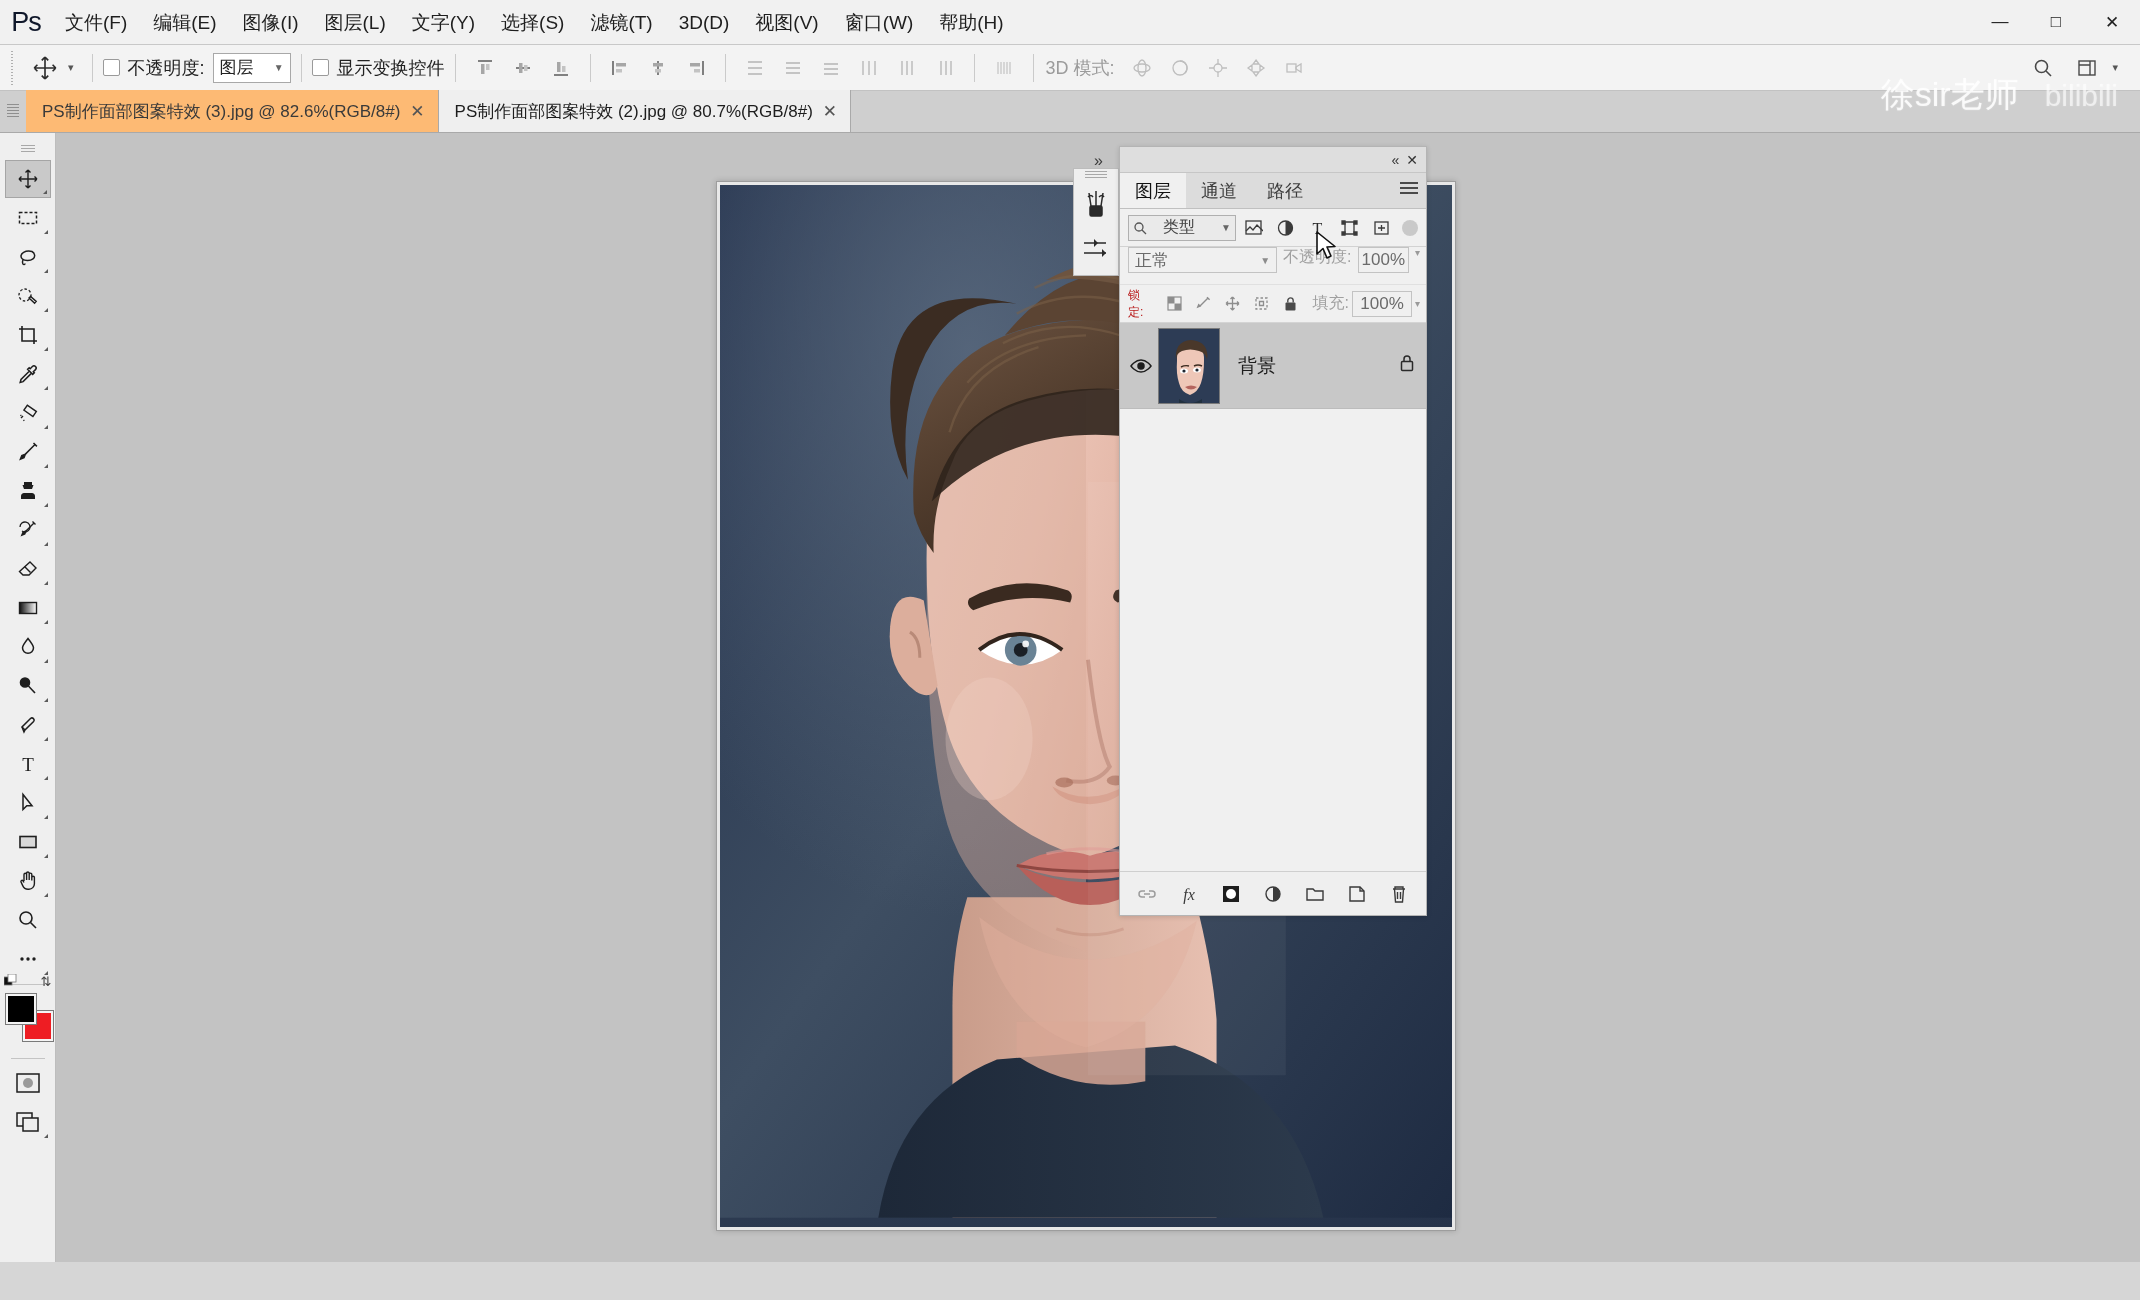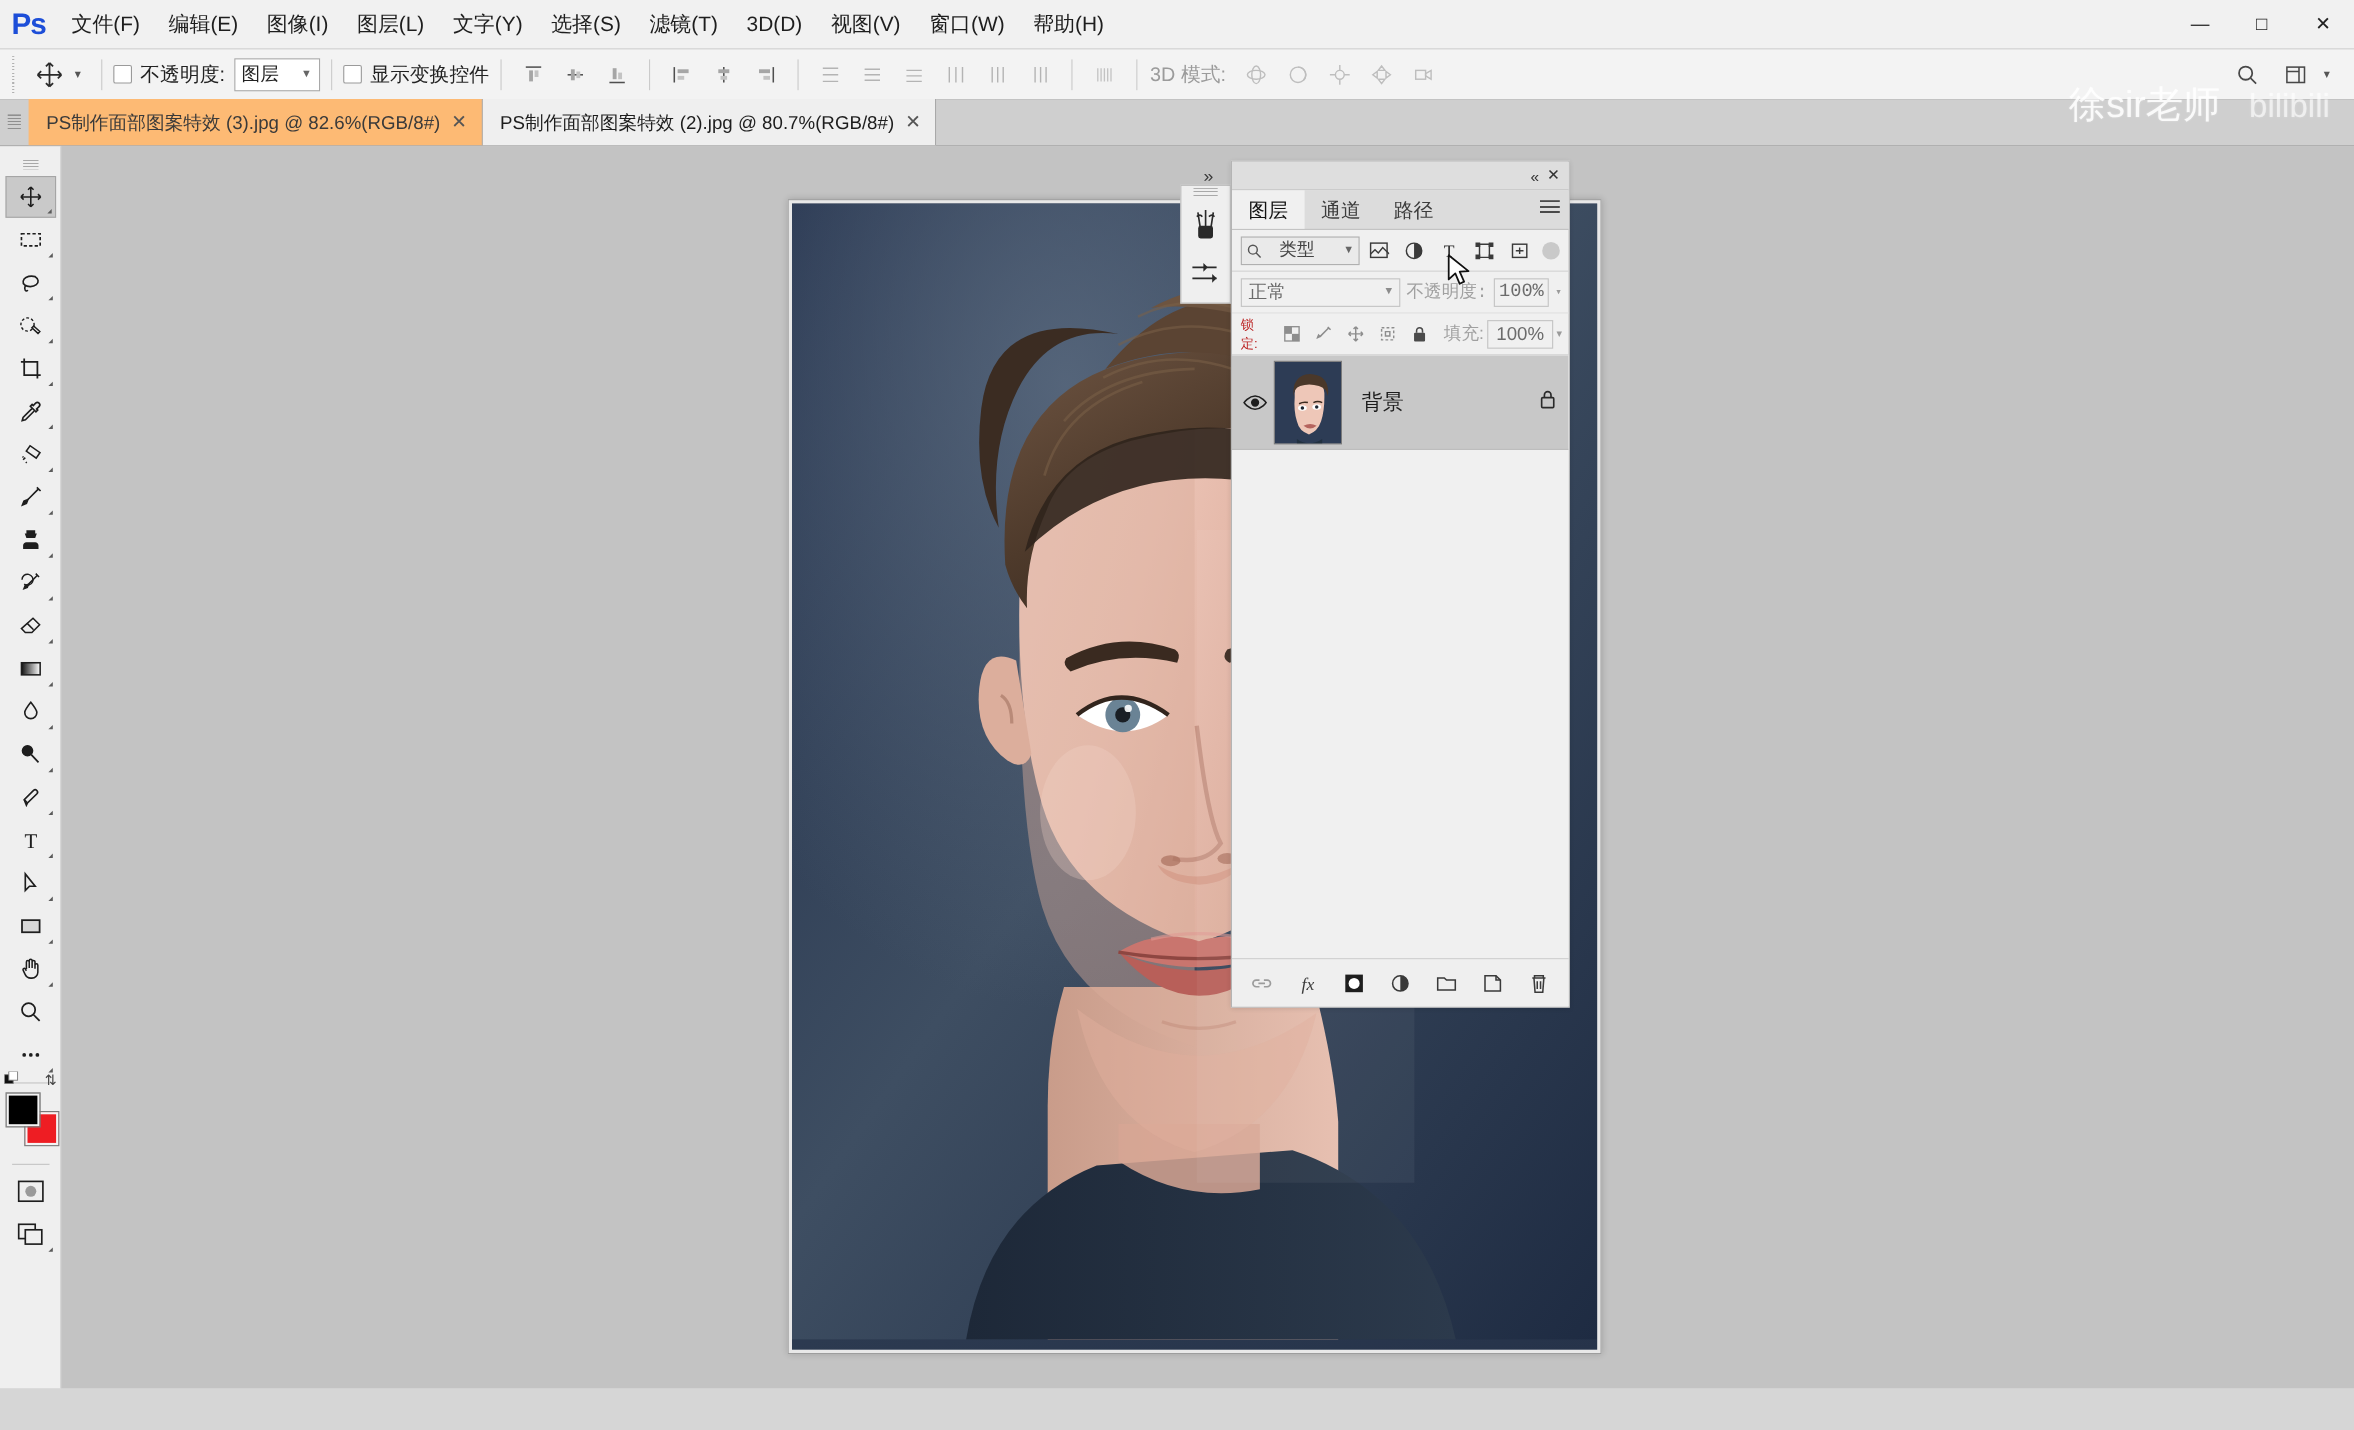--- a/index.html
+++ b/index.html
@@ -13,22 +13,22 @@
 
   
   .menubar {
     position: absolute; top: 0; left: 0; width: 2140px; height: 45px;
     background: #f1f1f1;
     border-bottom: 1px solid #c8c8c8;
     display: flex; align-items: center;
   }
   .ps-logo {
     width: 52px; height: 45px; display: flex; align-items: center;
-    justify-content: center; font-size: 27px; font-weight: bold;
-    color: #1d4ed8; letter-spacing: -1px;
+    justify-content: center; font-size: 27px; font-weight: normal;
+    color: #0f172a; letter-spacing: -1px;
   }
   .menu-items { display: flex; align-items: center; height: 45px; }
   .menu-item {
     padding: 0 13px; height: 45px; line-height: 45px;
     font-size: 19px; color: #1e1e1e; cursor: default; white-space: nowrap;
   }
   .win-controls {
     margin-left: auto; display: flex; height: 45px; align-items: stretch;
   }
   .win-btn {
@@ -219,22 +219,22 @@
   }
   .filter-select .cv { margin-left: auto; font-size: 10px; color: #666; }
   .filter-icon {
     width: 30px; height: 28px; display: flex; align-items: center; justify-content: center;
   }
   .filter-toggle {
     width: 16px; height: 16px; border-radius: 50%; background: #c9c9c9;
     margin-left: auto; margin-right: 2px;
   }
   .lp-blend {
-    height: 38px; display: flex; align-items: center; padding: 0 6px 0 8px;
-    border-bottom: 1px solid #e0e0e0; gap: 6px; font-family: Liberation Mono, monospace;
+    height: 38px; display: flex; align-items: flex-start; padding: 0 6px 0 8px;
+    border-bottom: 1px solid #e0e0e0; gap: 6px;
   }
   .blend-select {
     width: 178px; height: 26px; border: 1px solid #c3c3c3; background: #f0f0f0;
     display: flex; align-items: center; padding: 0 6px; font-size: 17px; color: #6b6b6b;
   }
   .blend-select .cv { margin-left: auto; font-size: 10px; color: #8c8c8c; }
   .opa-label { font-size: 16px; color: #a0a0a0; white-space: nowrap; }
   .num-field {
     width: 62px; height: 26px; border: 1px solid #c3c3c3; background: #f0f0f0;
     font-size: 17px; color: #6b6b6b; display: flex; align-items: center;

